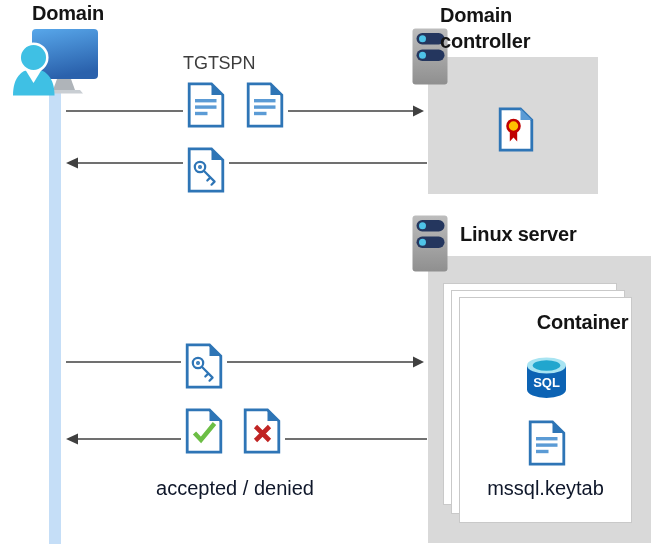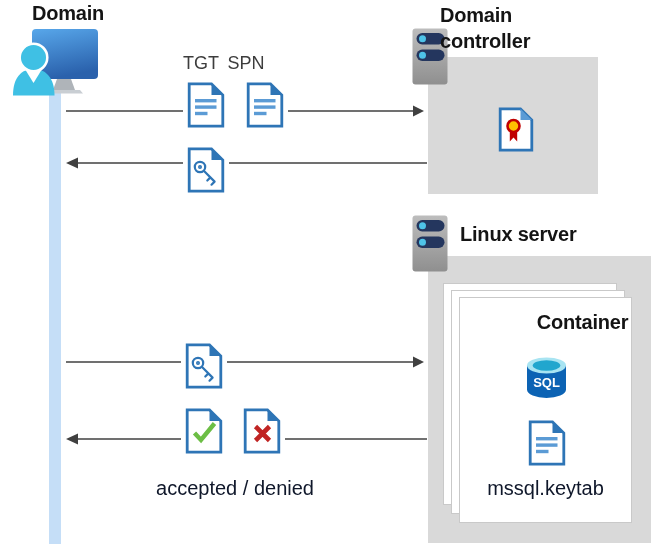--- a/index.html
+++ b/index.html
@@ -46,21 +46,21 @@
   .keytab-doc{ left:528px; top:420px; }
 
   
   .title { font-weight:700; color:#141414; font-size:20px; letter-spacing:-0.2px; line-height:22px; }
   .client-label { left:20px; top:2px; width:96px; text-align:center; }
   .dc-label     { left:440px; top:2px; line-height:26px; }
   .linux-label  { left:460px; top:223px; }
   .container-label { left:459px; top:311px; width:203px; text-align:center;margin-left:22px; }
   .msg-label { color:#3d3d3d; font-size:18px; }
   .tgt-label { left:181px; top:53px; width:40px; text-align:center; }
-  .spn-label { left:226px; top:53px; width:40px; text-align:center; }
+  .spn-label { left:217px; top:53px; width:40px; text-align:center; }
   .small-gray { color:#0f172a; font-size:20px; }
   .result-label { left:135px; top:477px; width:200px; text-align:center; }
   .keytab-label { left:459px; top:477px; width:173px; text-align:center; }
 
   .sql-text { font-family:"Liberation Sans", sans-serif; font-weight:700; font-size:13px; fill:#ffffff; }
 </style>
 </head>
 <body>
 
 <div class="canvas">

